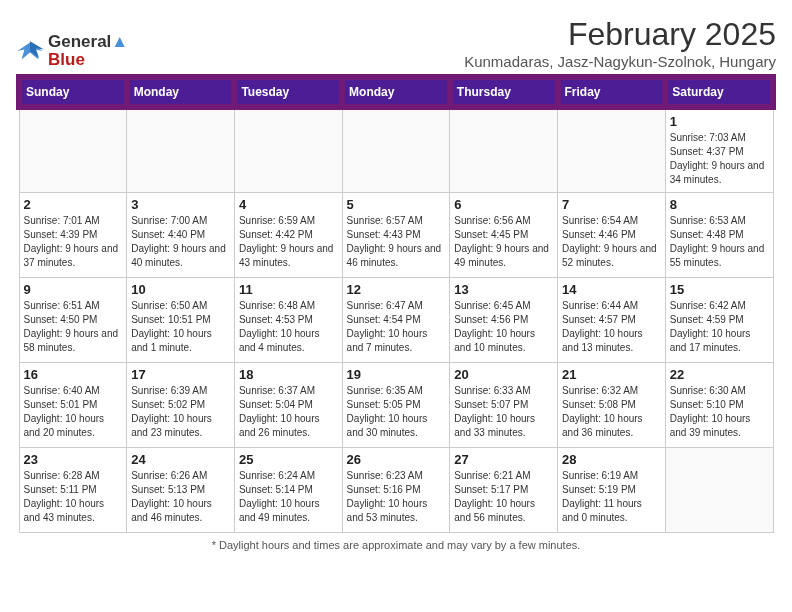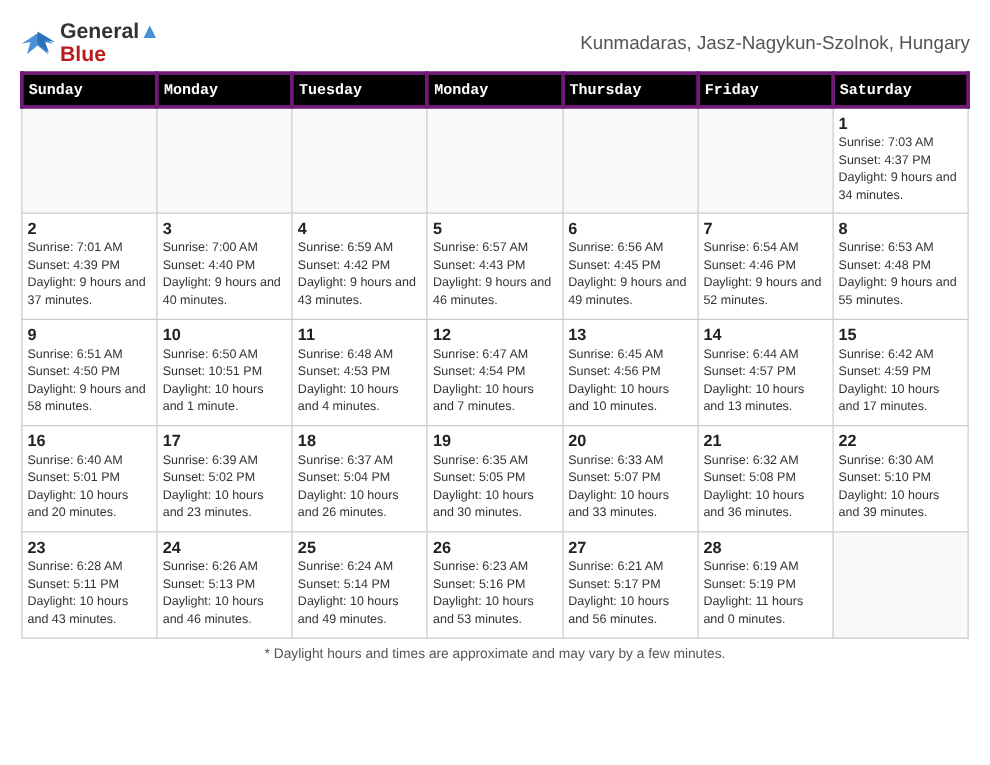--- a/index.html
+++ b/index.html
@@ -5,21 +5,21 @@
     * { box-sizing: border-box; margin: 0; padding: 0; }
     body {
       font-family: Arial, sans-serif;
       background: #fff;
       width: 792px;
       min-height: 612px;
       padding: 16px;
     }
     .header-area {
       display: flex;
-      align-items: center;
+      align-items: flex-end;
       justify-content: space-between;
       margin-bottom: 4px;
     }
     .logo {
       display: flex;
       align-items: center;
       gap: 4px;
     }
     .logo-bird {
       width: 28px;
@@ -36,28 +36,27 @@
     .location {
       font-size: 15px;
       color: #555;
     }
     table {
       width: 100%;
       border-collapse: collapse;
       table-layout: fixed;
     }
     thead tr th {
-      background: #000000;
+      background: #4c1d95;
       color: #fff;
       font-size: 12px;
       font-weight: bold;
       padding: 5px 4px;
       text-align: left;
-      border: 3px solid #701a75;
-      font-family: Liberation Mono, monospace;
+      border: 6px solid #701a75;
     }
     tbody tr td {
       border: 1px solid #ccc;
       vertical-align: top;
       padding: 4px;
       font-size: 10px;
       color: #333;
       height: 85px;
     }
     tbody tr td.empty {
@@ -89,20 +88,21 @@
     <svg class="logo-bird" viewBox="0 0 40 40">
       <polygon points="20,8 38,20 28,18 32,32 20,22 8,32 12,18 2,20" fill="#4a90d9"></polygon>
       <polygon points="20,6 40,18 28,16 33,30 20,20" fill="#2a70b9"></polygon>
     </svg>
     <div>
       <div style="font-size:17px;font-weight:bold;color:#333;line-height:1.1;">General<span style="color:#4a90d9;">▲</span></div>
       <div style="font-size:17px;font-weight:bold;color:#b91c1c;line-height:1.1;">Blue</div>
     </div>
   </div>
   <div class="title-block">
+    <div class="month-year">February 2025</div>
     <div class="location">Kunmadaras, Jasz-Nagykun-Szolnok, Hungary</div>
   </div>
 </div>
 
 <table>
   <thead>
     <tr>
     <th>Sunday</th>
         <th>Monday</th>
         <th>Tuesday</th>

